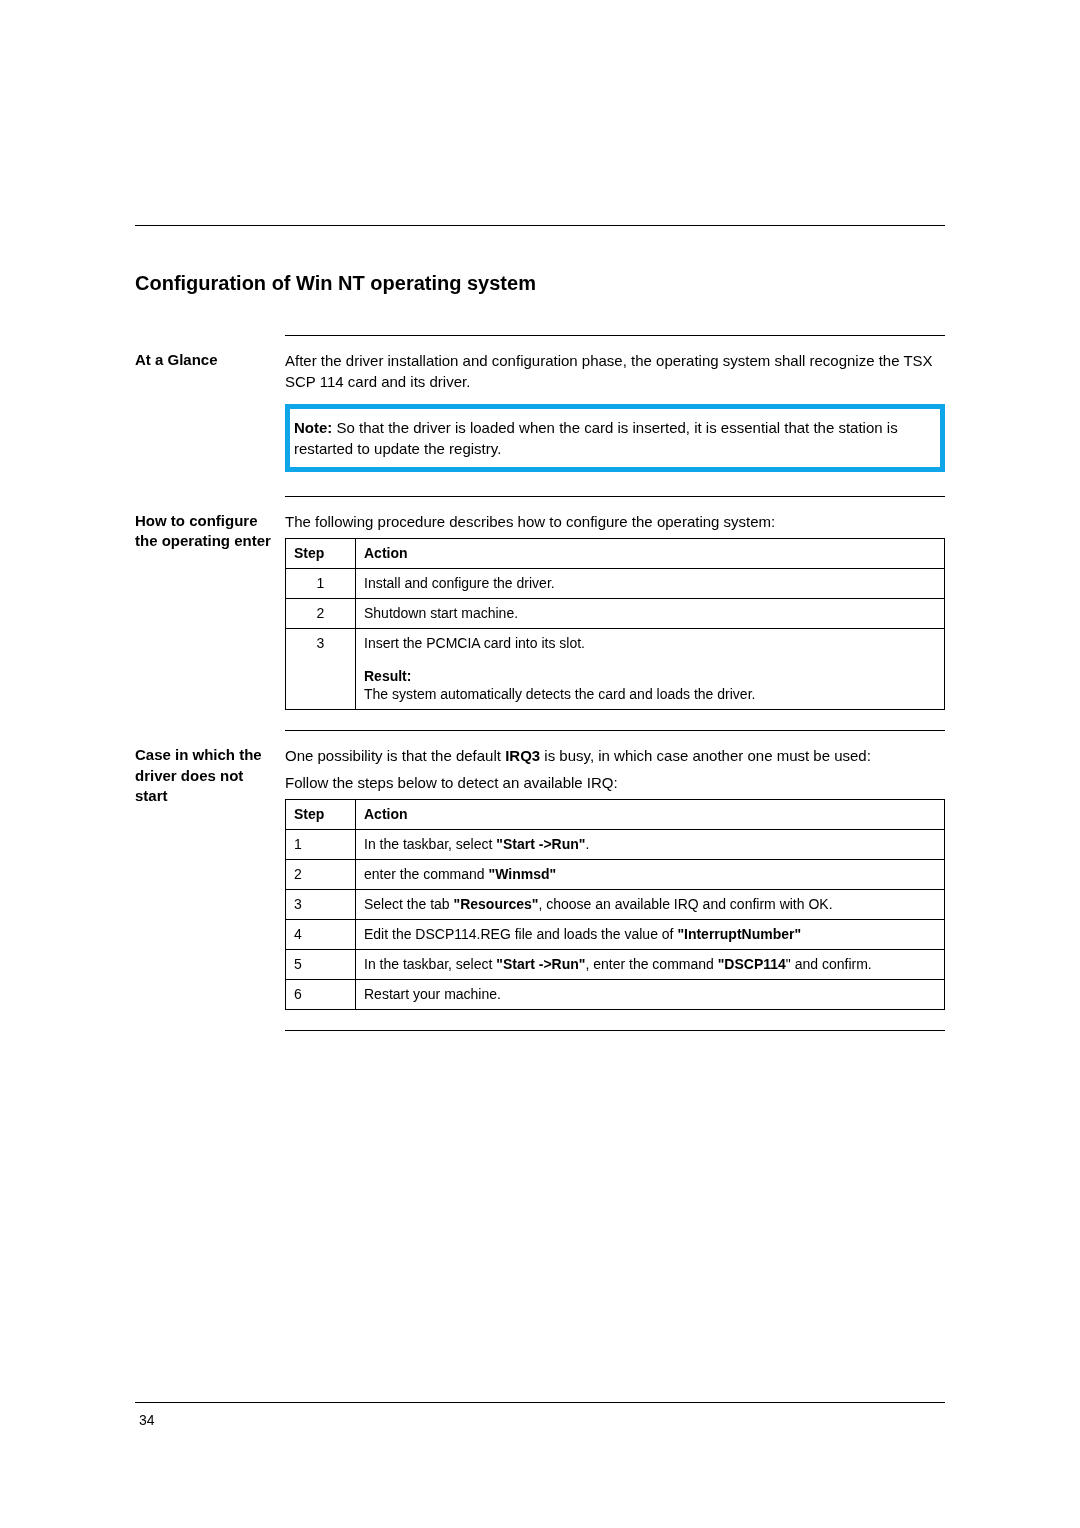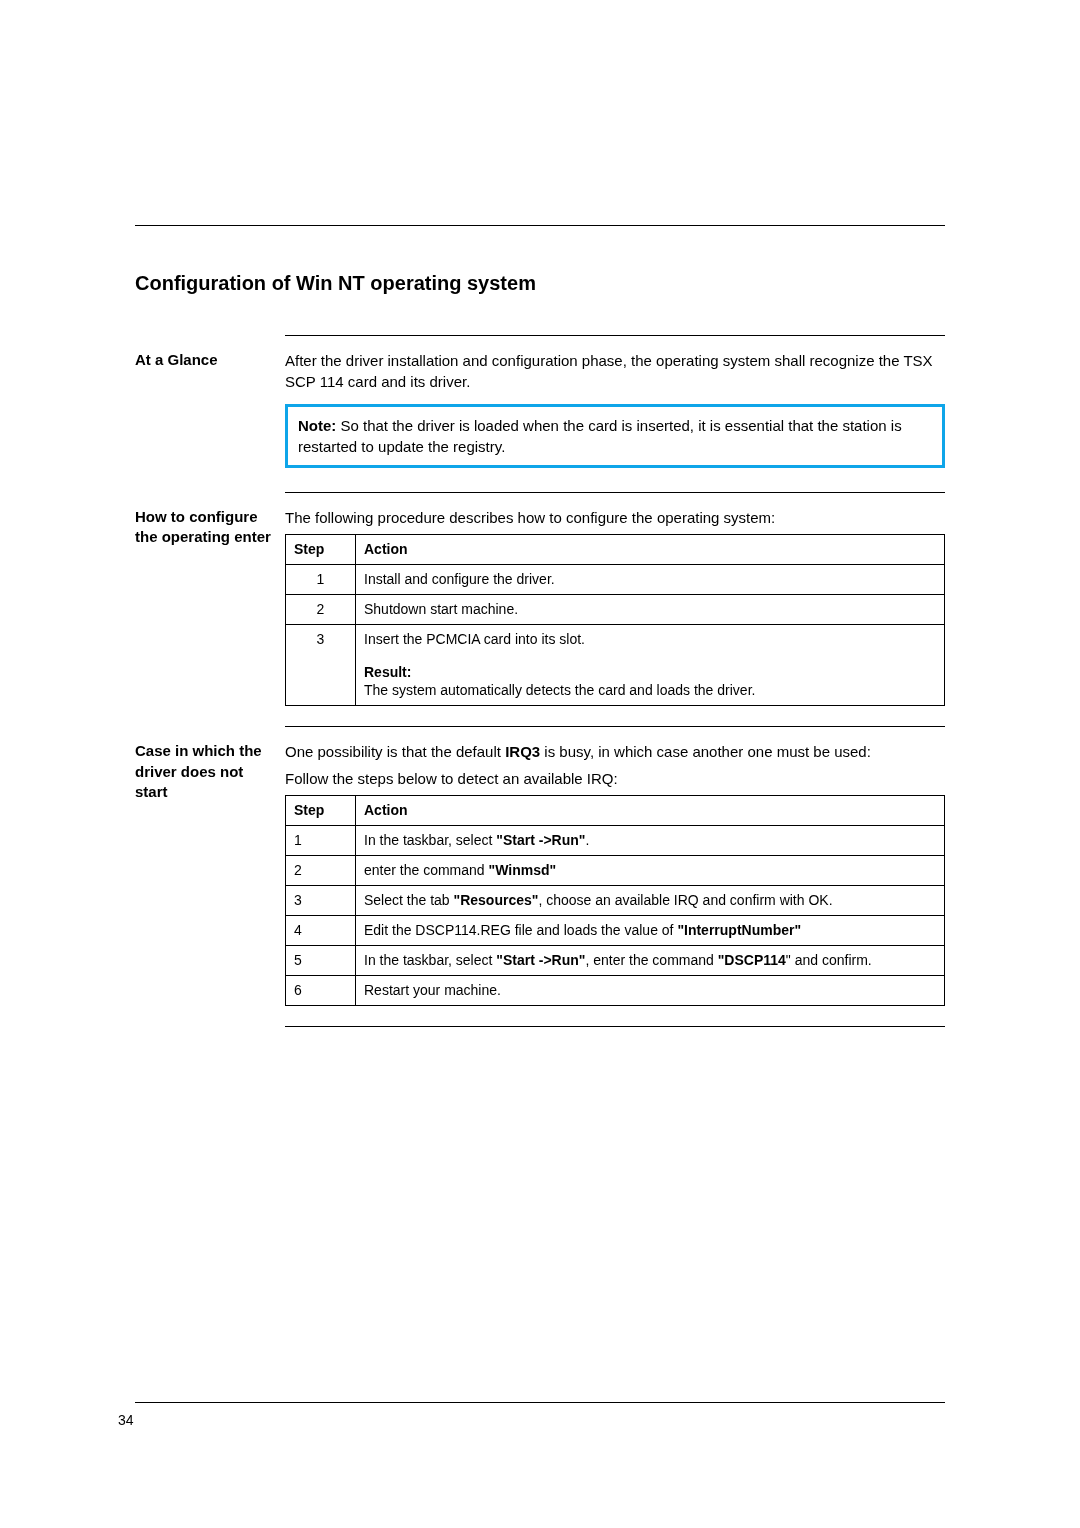--- a/index.html
+++ b/index.html
@@ -46,22 +46,22 @@
       line-height: 1.4;
     }
     .section-body p { margin-bottom: 6px; }
     .body-rule {
       border: none;
       border-top: 1px solid #000;
       margin: 0 0 14px 0;
     }
     .top-rules { margin-left: 150px; }
     .note-box {
-      border: 3px solid #0ea5e9;
-      padding: 8px 10px;
+      border: 5px solid #0ea5e9;
+      padding: 8px 4px;
       margin-top: 12px;
       margin-bottom: 4px;
     }
     table {
       border-collapse: collapse;
       width: 100%;
       margin-top: 6px;
       font-size: 14px;
     }
     th, td {
@@ -79,21 +79,21 @@
     .footer-rule {
       position: absolute;
       left: 135px;
       right: 135px;
       bottom: 125px;
       border: none;
       border-top: 1px solid #000;
     }
     .page-num {
       position: absolute;
-      left: 118px;
+      left: 139px;
       bottom: 100px;
       font-size: 14px;
     }
   </style>
 </head>
 <body>
 
 <div class="page">
   <hr class="head-rule">
 

